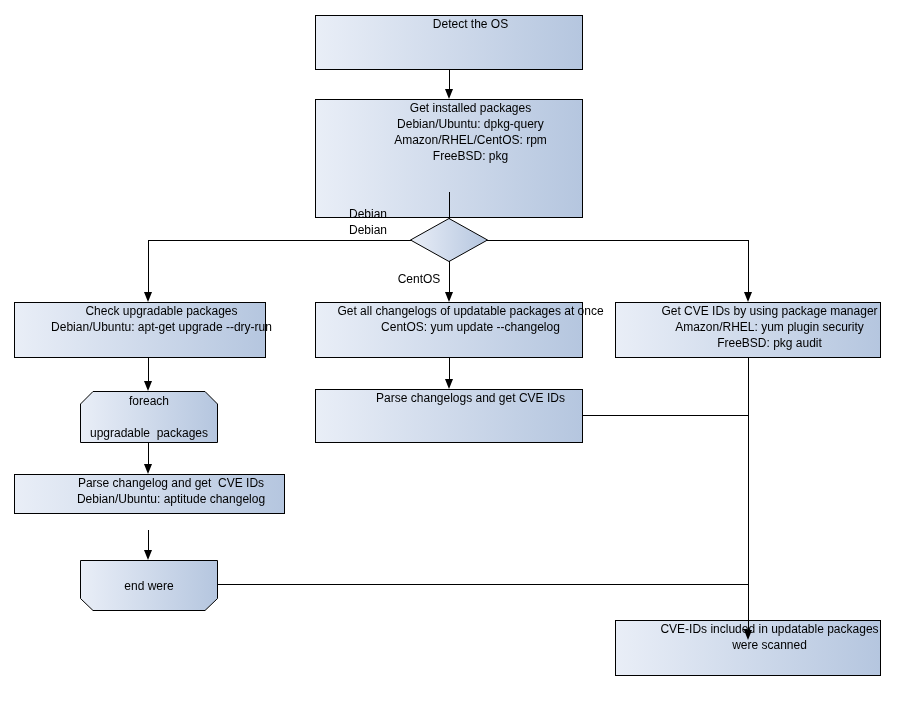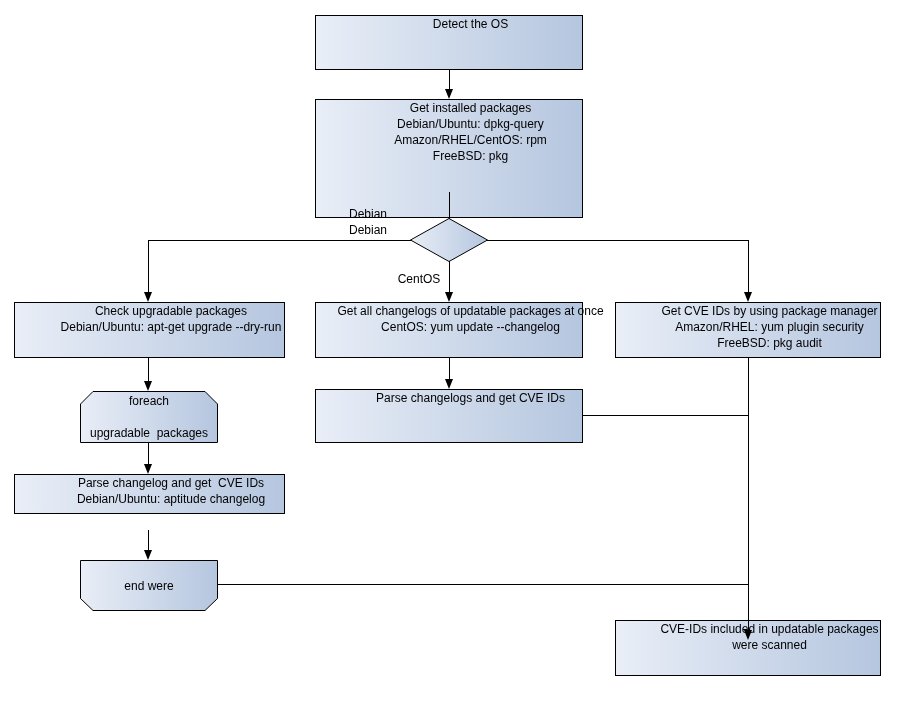--- a/index.html
+++ b/index.html
@@ -72,21 +72,21 @@
     <span class="line">Amazon/RHEL/CentOS: rpm</span>
     <span class="line">FreeBSD: pkg</span>
   </div>
 
   <div class="shape" style="left:410px;top:218px;width:78px;height:44px">
     <svg viewBox="0 0 78 44" preserveAspectRatio="none">
       <polygon points="39,0.5 77.5,22 39,43.5 0.5,22"></polygon>
     </svg>
   </div>
 
-  <div class="node" style="left:14px;top:302px;width:271px;height:56px">
+  <div class="node" style="left:14px;top:302px;width:252px;height:56px">
     <span class="line">Check upgradable packages</span>
     <span class="line">Debian/Ubuntu: apt-get upgrade --dry-run</span>
   </div>
 
   <div class="node" style="left:315px;top:302px;width:268px;height:56px">
     <span class="line">Get all changelogs of updatable packages at once</span>
     <span class="line">CentOS: yum update --changelog</span>
   </div>
 
   <div class="node" style="left:615px;top:302px;width:266px;height:56px">

